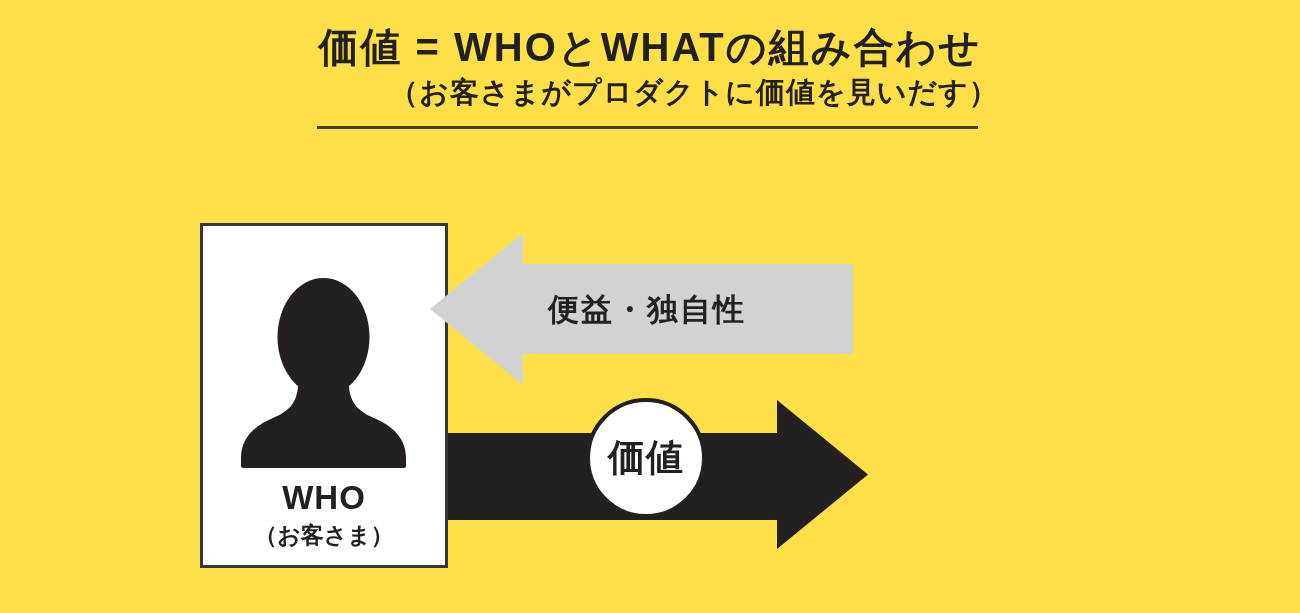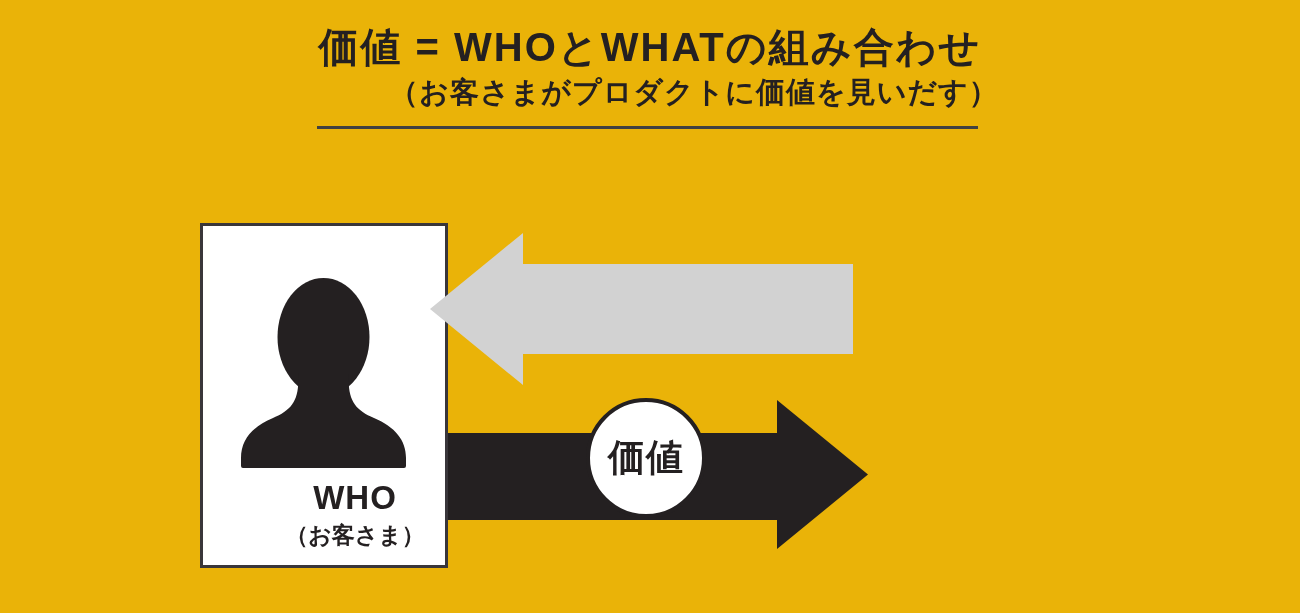--- a/index.html
+++ b/index.html
@@ -1,20 +1,20 @@
 <!DOCTYPE html>
 <html><head>
 <meta charset="utf-8">
 <style>
   html, body { margin: 0; padding: 0; background: #ffffff; }
   .stage {
     position: relative;
     width: 1300px;
     height: 613px;
-    background: #eab308;
+    background: #fde047;
     overflow: hidden;
     font-family: "Liberation Sans", "DejaVu Sans", sans-serif;
     color: #242021;
   }
 
   
   .title {
     position: absolute;
     top: 24px; left: 0; width: 100%;
     text-align: center;
@@ -63,21 +63,20 @@
     width: 186px; height: 186px;
     border-radius: 50%;
     background: #d3d3d3;
   }
 
   .box-label {
     position: absolute;
     bottom: 12px; left: 0;
     width: 100%;
     text-align: center;
-    margin-left: 31px;
   }
   .box-label .main {
     font-size: 33px;
     font-weight: 700;
     line-height: 38px;
     letter-spacing: 1px;
   }
   .box-label .sub {
     font-size: 23px;
     font-weight: 700;
@@ -147,20 +146,21 @@
       <div class="main">WHO</div>
       <div class="sub">（お客さま）</div>
     </div>
   </div>
 
   <svg class="arrow-gray-svg" viewBox="0 0 423 152" aria-hidden="true">
     <polygon class="arrow-gray-fill" points="0,76 93,0 93,31 423,31 423,121 93,121 93,152"></polygon>
   </svg>
 
 
+  <div class="arrow-gray-label">便益・独自性</div>
 
   <svg class="arrow-black-svg" viewBox="0 0 420 149" aria-hidden="true">
     <polygon class="arrow-black-fill" points="0,33 329,33 329,0 420,74.5 329,149 329,120 0,120"></polygon>
   </svg>
 
   <div class="value-circle">
     <span class="value-text">価値</span>
   </div>
 
 </div>

